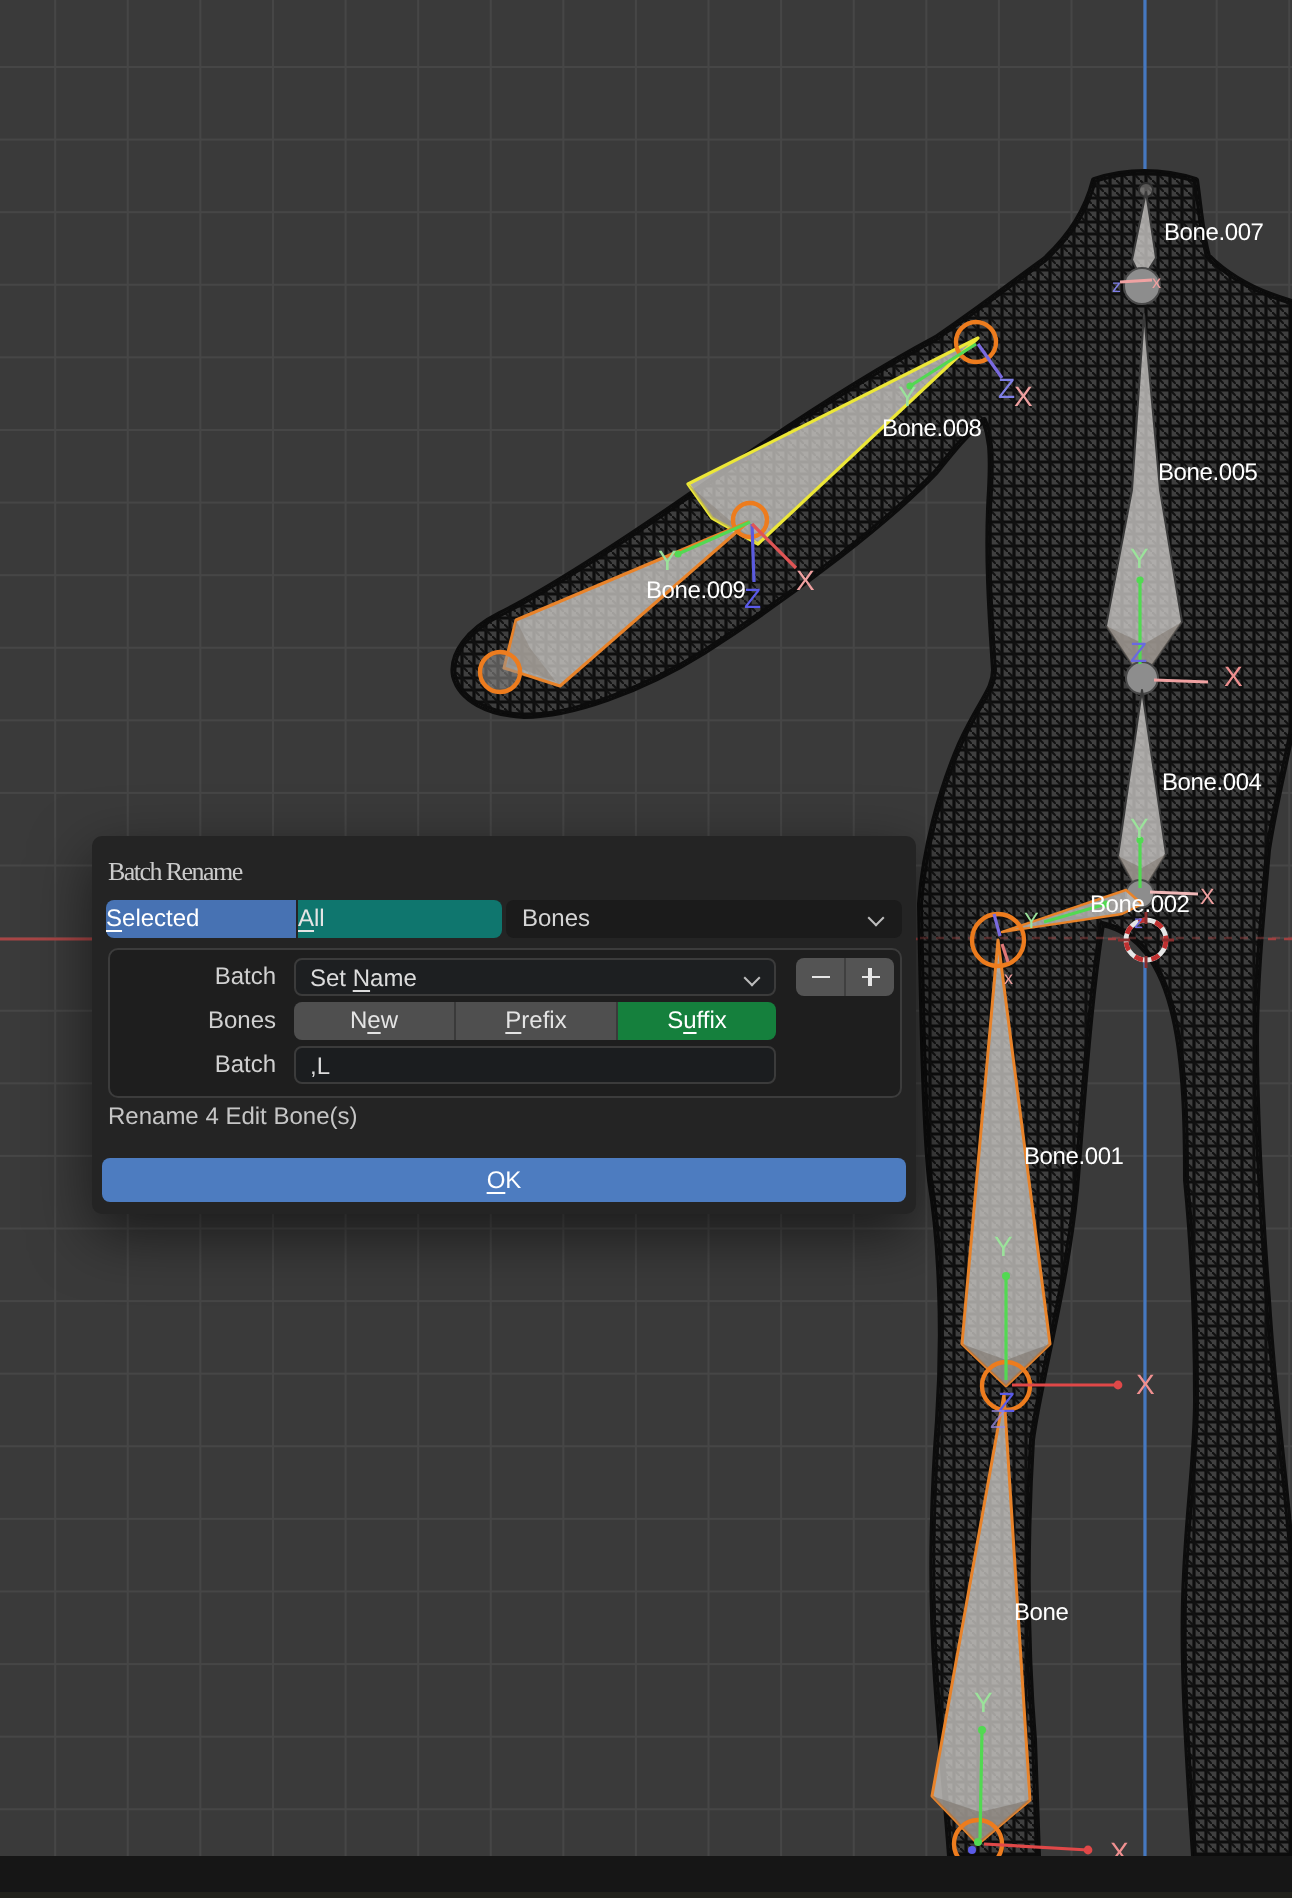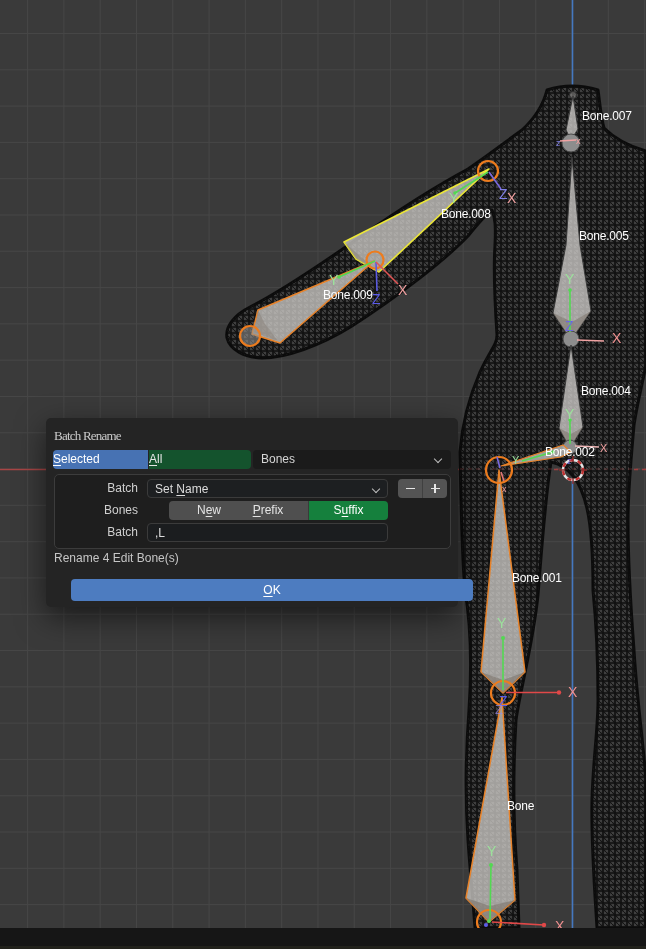--- a/index.html
+++ b/index.html
@@ -16,21 +16,21 @@
   #statusbar .b{position:absolute;left:0;top:18px;width:646px;height:3px;background:#22221c;}
 
   
   #dlg{position:absolute;left:46px;top:418px;width:412px;height:189px;
     background:#242424;border-radius:5px;box-shadow:0 10px 30px rgba(0,0,0,.55);
     font-size:12px;color:#d5d5d5;}
   #dlg .title{position:absolute;left:8px;top:10px;font-size:13px;color:#cbcbcb;letter-spacing:-0.06em;font-family:Liberation Serif, serif;}
   .btn{position:absolute;height:19px;line-height:19px;color:#e4e4e4;}
   u{text-decoration:underline;text-underline-offset:2px;}
   #tabSel{left:7px;top:32px;width:95px;background:#4772b3;border-radius:4px 0 0 4px;color:#fff;}
-  #tabAll{left:103px;top:32px;width:102px;background:#14532d;border-radius:0 4px 4px 0;}
+  #tabAll{left:103px;top:32px;width:102px;background:#0f766e;border-radius:0 4px 4px 0;}
   #ddBones{left:207px;top:32px;width:198px;background:#1b1b1b;border-radius:4px;
     text-align:left;padding-left:8px;color:#d5d5d5;box-sizing:border-box;}
   .chev{position:absolute;top:6px;width:8px;height:8px;}
   .chev:before{content:"";position:absolute;left:0;top:0;width:5px;height:5px;
     border-right:1.6px solid #bdbdbd;border-bottom:1.6px solid #bdbdbd;transform:rotate(45deg);}
   #panel{position:absolute;left:8px;top:56px;width:395px;height:73px;
     border:1px solid #3c3c3c;border-radius:5px;background:rgba(0,0,0,.16);}
   .lbl{position:absolute;left:0;width:92px;text-align:right;height:19px;line-height:19px;color:#d0d0d0;}
   .field{position:absolute;left:101px;width:241px;height:19px;line-height:18px;
     background:#1d1f21;border:1px solid #3b3b3b;border-radius:4px;box-sizing:border-box;
@@ -39,21 +39,21 @@
   #mp .m,#mp .p{position:absolute;top:0;width:24px;height:19px;}
   #mp .m{left:0;border-right:1px solid #404040;}
   #mp .p{left:25px;}
   #mp b{position:absolute;background:#e6e6e6;}
   #mp .h{left:50%;top:50%;width:9px;height:1.6px;margin:-0.8px 0 0 -4.5px;}
   #mp .v{left:50%;top:50%;width:1.6px;height:9px;margin:-4.5px 0 0 -0.8px;}
   .seg{position:absolute;top:83px;width:80px;height:19px;line-height:19px;text-align:center;
     background:#4f4f4f;color:#e4e4e4;}
   #rename4{position:absolute;left:8px;top:133px;color:#c6c6c6;}
   #okbtn{position:absolute;left:5px;top:161px;width:402px;height:22px;line-height:22px;
-    background:#4d7cc0;border-radius:4px;text-align:center;color:#fff;margin-left:20px;}
+    background:#4d7cc0;border-radius:4px;text-align:center;color:#fff;}
 </style>
 </head>
 <body>
 <div id="vp"></div>
 <svg id="scene" width="646" height="949" viewBox="0 0 646 949">
   <defs>
     <pattern id="wire" width="6" height="6" patternUnits="userSpaceOnUse">
       <rect width="6" height="6" fill="#3f3f3f"></rect>
       <path d="M0,3 H6 M3,0 V6" stroke="#0d0d0d" stroke-width="1.6"></path>
       <path d="M0,0 L6,6" stroke="#111111" stroke-width="1.1"></path>
@@ -249,21 +249,21 @@
   <div id="mp">
       <div class="m">
         <b class="h"></b>
       </div>
       <div class="p">
         <b class="h"></b>
         <b class="v"></b>
       </div>
     </div>
   <div class="lbl" style="top:83px;">Bones</div>
-  <div class="seg" style="left:101px;border-radius:4px 0 0 4px;border-right:1px solid #3a3a3a;margin-left:22px;">N<u>e</u>w</div>
+  <div class="seg" style="left:101px;border-radius:4px 0 0 4px;border-right:1px solid #3a3a3a;">N<u>e</u>w</div>
   <div class="seg" style="left:182px;border-right:1px solid #3a3a3a;"><u>P</u>refix</div>
   <div class="seg" style="left:263px;width:79px;background:#15803d;color:#fff;border-radius:0 4px 4px 0;">S<u>u</u>ffix</div>
   <div class="lbl" style="top:105px;">Batch</div>
   <div class="field" style="top:105px;background:#1b1d1f;">,L</div>
   <div id="rename4">Rename 4 Edit Bone(s)</div>
   <div class="btn" id="okbtn"><u>O</u>K</div>
 </div>
 
 <div id="statusbar">
     <div class="b"></div>

